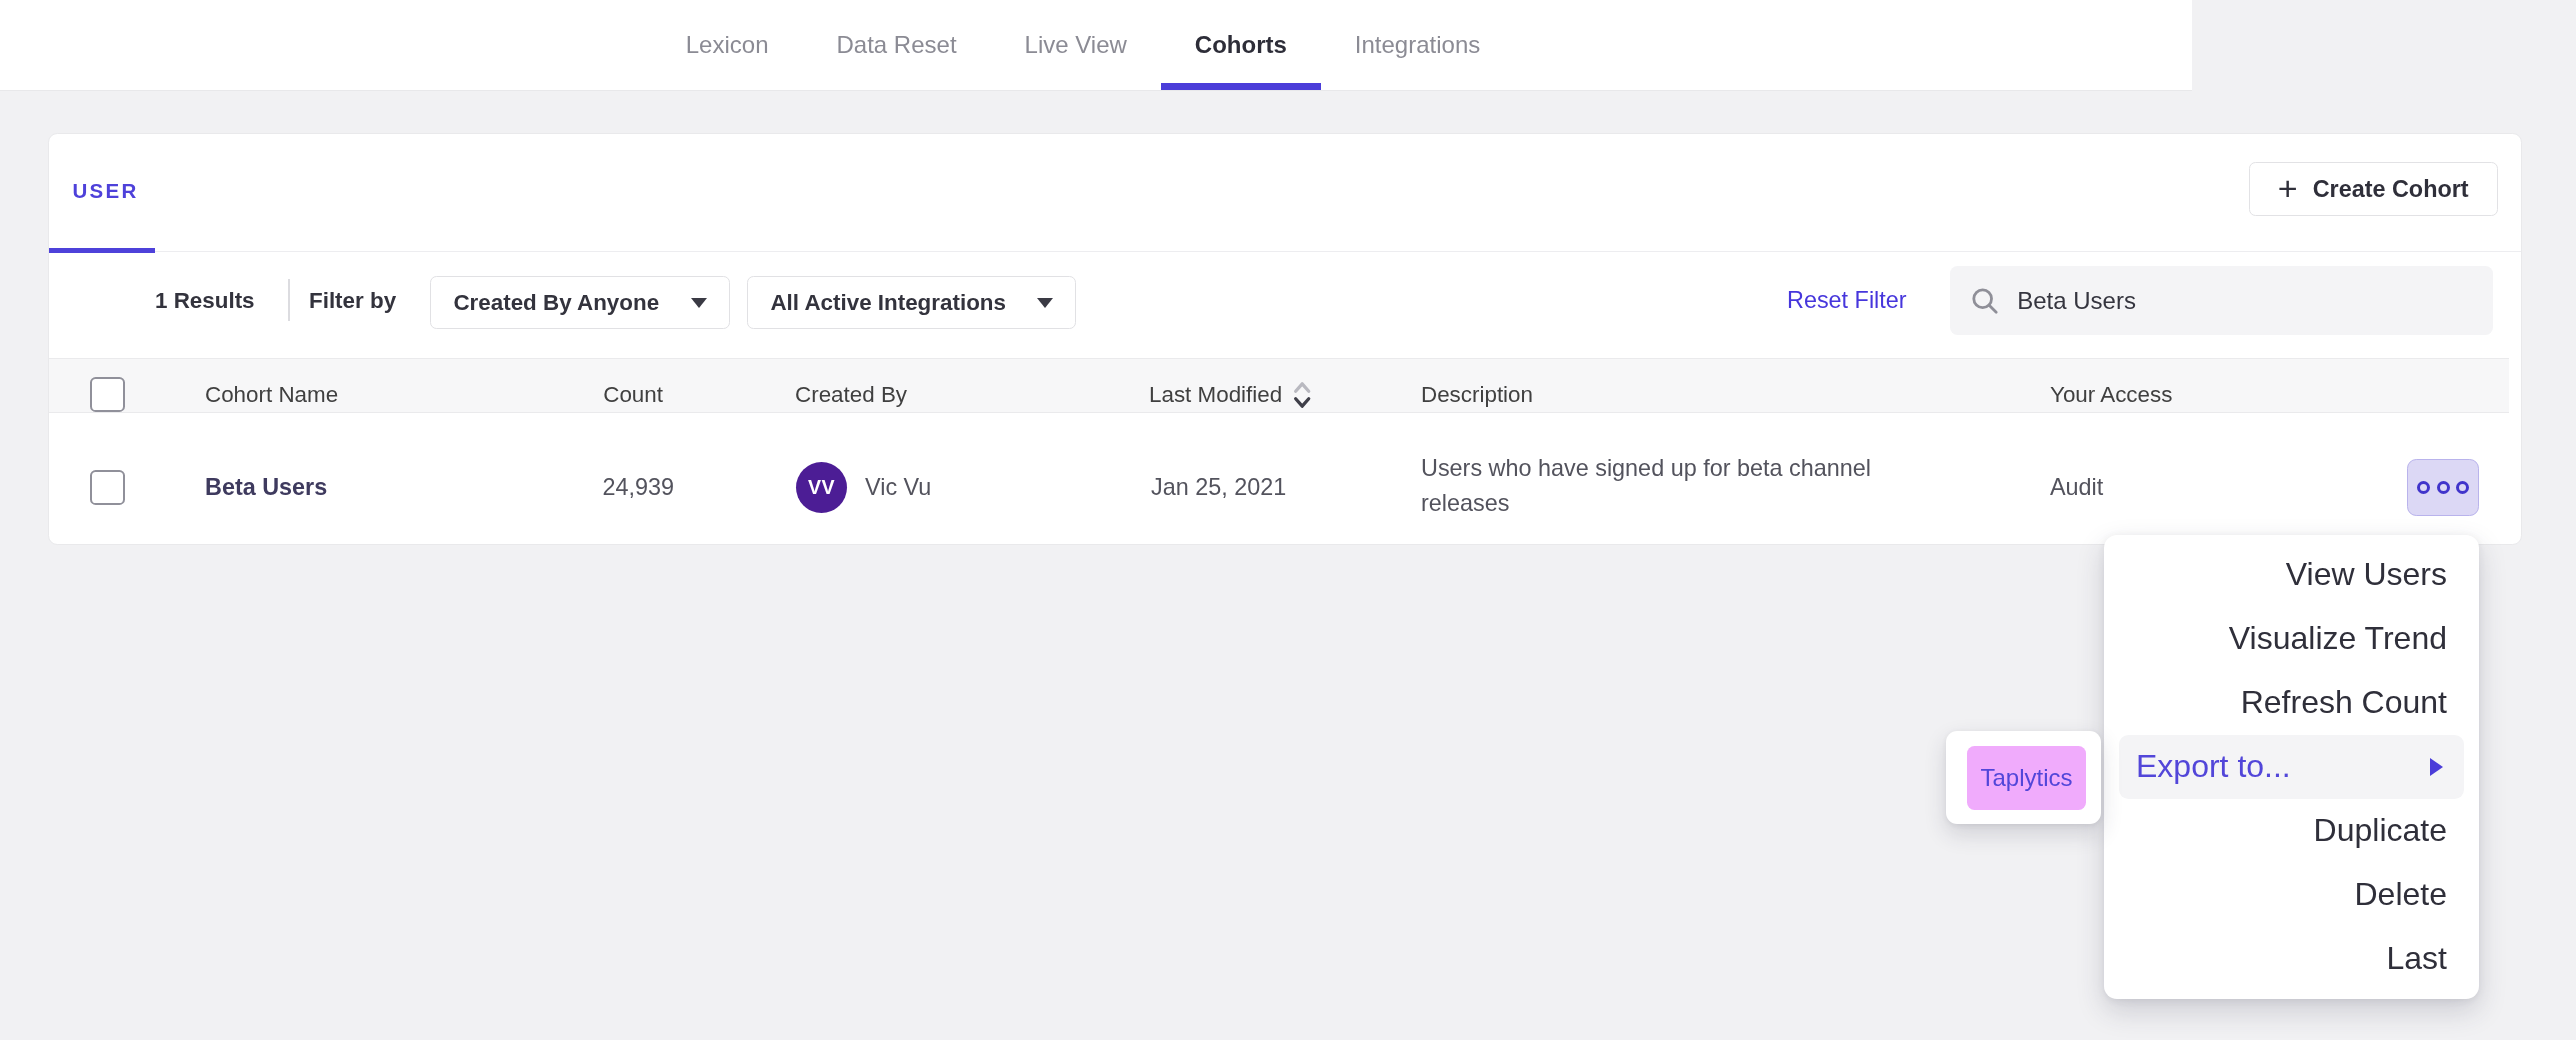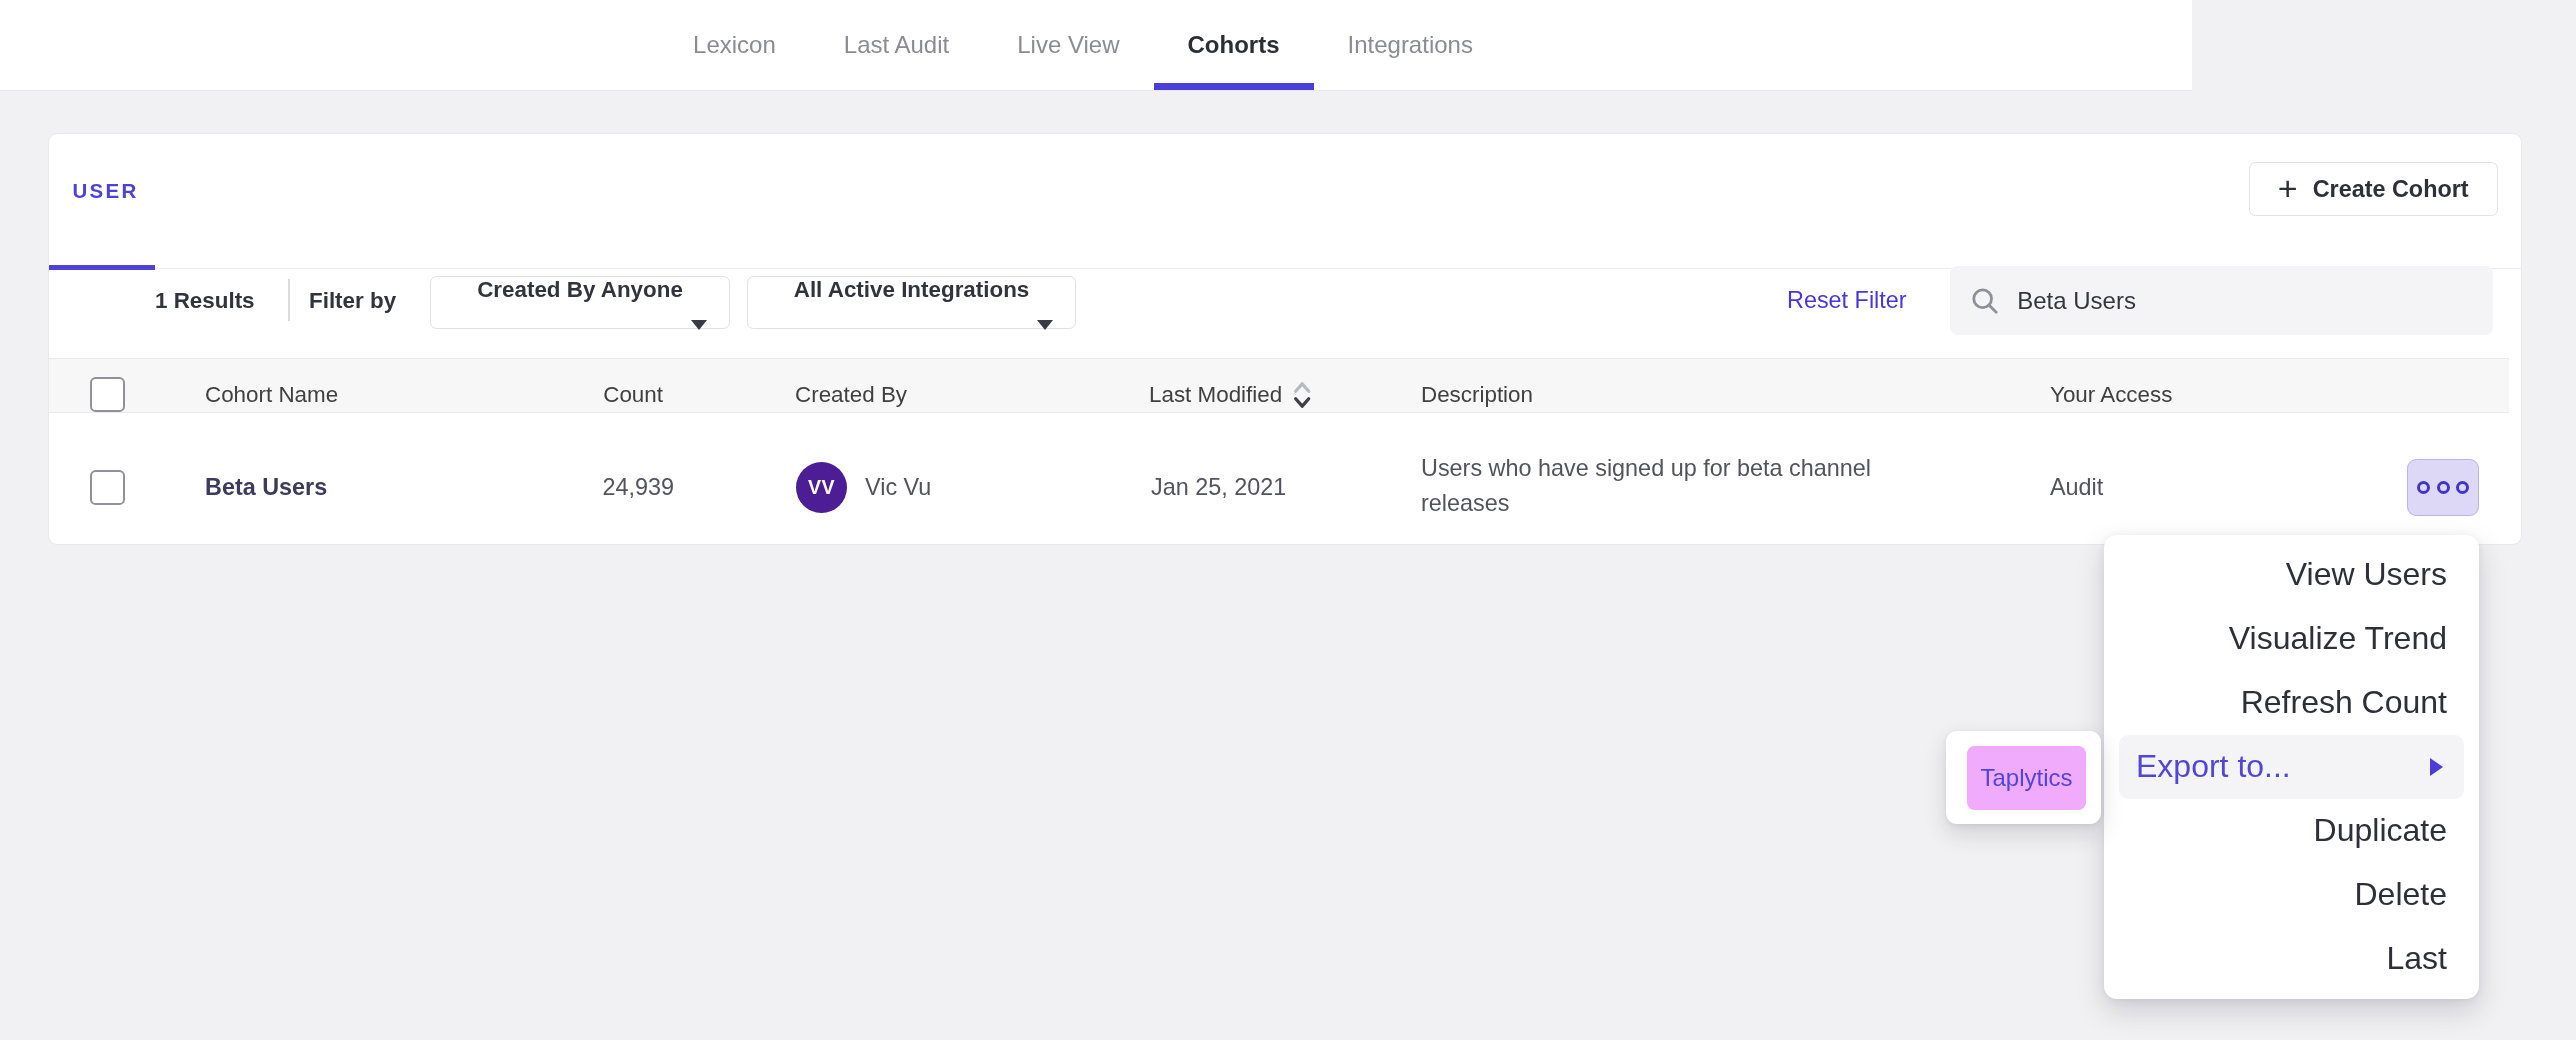--- a/index.html
+++ b/index.html
@@ -28,21 +28,21 @@
     background:#4b3dd9;
   }
 
   
   .card {
     position:absolute; left:48px; top:133px; width:2474px; height:412px;
     background:#ffffff; border:0.9px solid #e9e9eb; border-radius:9.3px;
   }
 
   
-  .tab-strip { position:absolute; left:0; top:0; right:0; height:135px; border-bottom:1.9px solid #ededf0; border-radius:9.3px 9.3px 0 0;text-decoration:underline; }
+  .tab-strip { position:absolute; left:0; top:0; right:0; height:118px; border-bottom:1.9px solid #ededf0; border-radius:9.3px 9.3px 0 0;text-decoration:underline; }
   .user-tab {
     position:absolute; left:23.4px; top:45px;
     font-size:20.5px; font-weight:700; letter-spacing:2.3px; color:#4e41da;
   }
   .user-underline { position:absolute; left:0; bottom:-1.9px; width:106px; height:4.7px; background:#4e41da; }
   .create-btn {
     position:absolute; right:23.4px; top:28px; height:54px; padding:0 28px;
     display:flex; align-items:center; gap:15px;
     background:#ffffff; border:0.9px solid #e2e2e5; border-radius:6.5px; cursor:pointer;
   }
@@ -50,21 +50,21 @@
   .create-btn .lbl { font-size:23.4px; font-weight:700; color:#2f2f3a; }
 
   
   .filter-row { position:absolute; left:0; top:109px; right:0; height:115px; }
   .results { position:absolute; left:106px; top:0; height:115px; display:flex; align-items:center; font-size:22.4px; font-weight:700; color:#33333d; }
   .vdivider { position:absolute; left:239px; top:36px; width:1.9px; height:42px; background:#dcdce0; }
   .filter-by { position:absolute; left:260px; top:0; height:115px; display:flex; align-items:center; font-size:22.4px; font-weight:700; color:#33333d; }
   .dropdown {
     position:absolute; top:33px; height:53px; border:0.9px solid #e1e1e4; border-radius:6.5px;
     background:#fff; display:flex; align-items:center; gap:17px; padding:0 22.4px;
-    font-size:22.4px; font-weight:700; color:#33333d; cursor:pointer;flex-direction:column;
+    font-size:22.4px; font-weight:700; color:#33333d; cursor:pointer;
   }
   .dd1 { left:381px; width:300px; }
   .dd2 { left:698px; width:329px; }
   .caret-down {
     width:0; height:0; border-left:8.4px solid transparent; border-right:8.4px solid transparent;
     border-top:10.3px solid #3a3a44; margin-left:auto;
   }
   .reset-filter { position:absolute; left:1738px; top:0; height:115px; display:flex; align-items:center; font-size:23.4px; color:#4636dc; cursor:pointer; }
   .search-box {
     position:absolute; left:1901px; top:23.4px; width:543px; height:69px;
@@ -151,21 +151,21 @@
 </style>
 </head>
 <body>
 
 <header class="navbar">
   <nav class="nav-tabs">
     <div class="nav-tab">
         <span>Lexicon</span>
       </div>
     <div class="nav-tab">
-        <span>Last Audit</span>
+        <span>Data Reset</span>
       </div>
     <div class="nav-tab">
         <span>Live View</span>
       </div>
     <div class="nav-tab active">
         <span>Cohorts</span>
       </div>
     <div class="nav-tab">
         <span>Integrations</span>
       </div>

